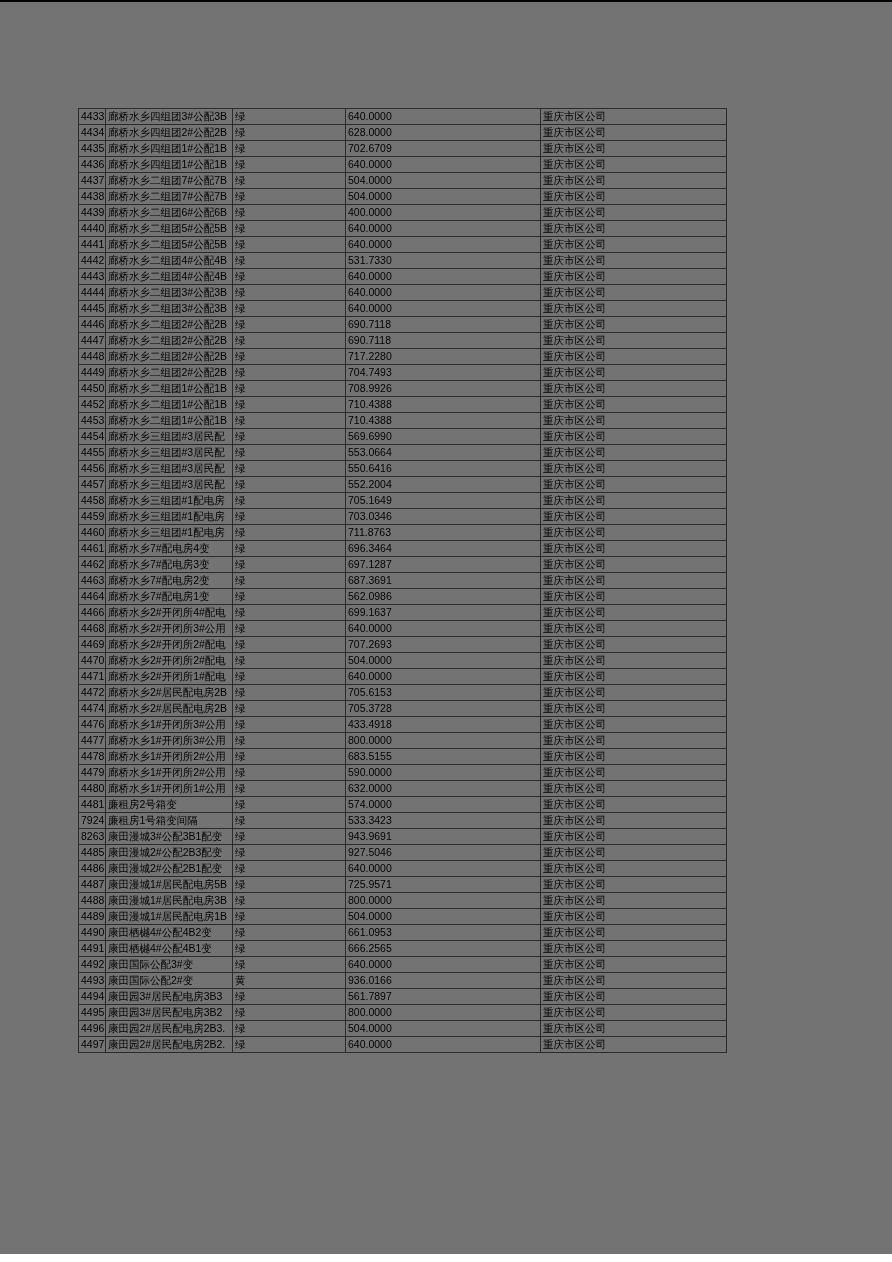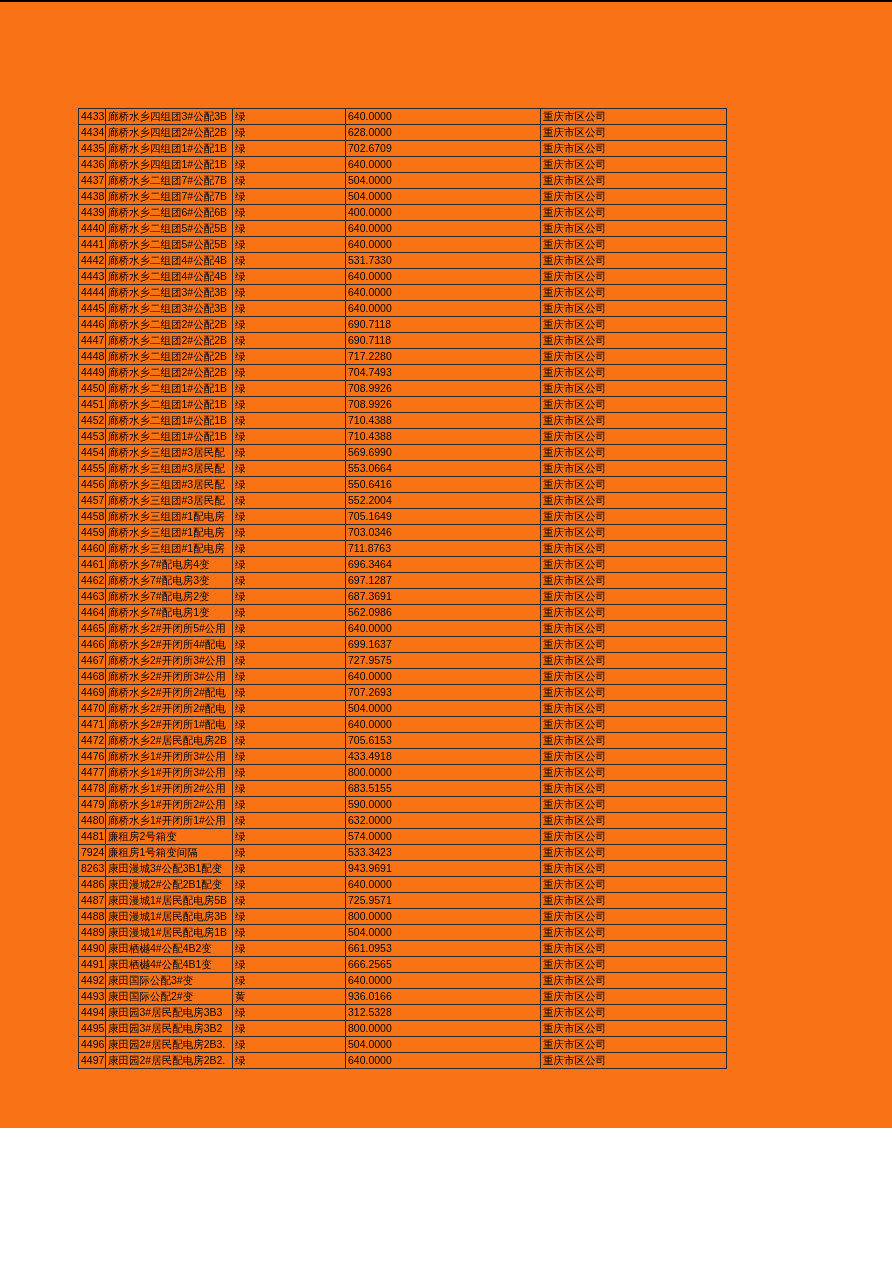--- a/index.html
+++ b/index.html
@@ -4,22 +4,22 @@
 <style>
   html, body {
     margin: 0;
     padding: 0;
     background: #ffffff;
     font-family: "Liberation Sans", sans-serif;
   }
   .page {
     position: relative;
     width: 892px;
-    height: 1128px;
-    background: #f97316;
+    height: 1254px;
+    background: #737373;
     overflow: hidden;
   }
   .top-edge {
     position: absolute;
     top: 0;
     left: 0;
     width: 100%;
     height: 2px;
     background: #000000;
   }
@@ -182,27 +182,20 @@
           <td class="c4">重庆市区公司</td>
         </tr>
         <tr>
           <td class="c0">4450</td>
           <td class="c1">廊桥水乡二组团1#公配1B</td>
           <td class="c2">绿</td>
           <td class="c3">708.9926</td>
           <td class="c4">重庆市区公司</td>
         </tr>
         <tr>
-          <td class="c0">4451</td>
-          <td class="c1">廊桥水乡二组团1#公配1B</td>
-          <td class="c2">绿</td>
-          <td class="c3">708.9926</td>
-          <td class="c4">重庆市区公司</td>
-        </tr>
-        <tr>
           <td class="c0">4452</td>
           <td class="c1">廊桥水乡二组团1#公配1B</td>
           <td class="c2">绿</td>
           <td class="c3">710.4388</td>
           <td class="c4">重庆市区公司</td>
         </tr>
         <tr>
           <td class="c0">4453</td>
           <td class="c1">廊桥水乡二组团1#公配1B</td>
           <td class="c2">绿</td>
@@ -280,41 +273,27 @@
           <td class="c4">重庆市区公司</td>
         </tr>
         <tr>
           <td class="c0">4464</td>
           <td class="c1">廊桥水乡7#配电房1变</td>
           <td class="c2">绿</td>
           <td class="c3">562.0986</td>
           <td class="c4">重庆市区公司</td>
         </tr>
         <tr>
-          <td class="c0">4465</td>
-          <td class="c1">廊桥水乡2#开闭所5#公用</td>
-          <td class="c2">绿</td>
-          <td class="c3">640.0000</td>
-          <td class="c4">重庆市区公司</td>
-        </tr>
-        <tr>
           <td class="c0">4466</td>
           <td class="c1">廊桥水乡2#开闭所4#配电</td>
           <td class="c2">绿</td>
           <td class="c3">699.1637</td>
           <td class="c4">重庆市区公司</td>
         </tr>
         <tr>
-          <td class="c0">4467</td>
-          <td class="c1">廊桥水乡2#开闭所3#公用</td>
-          <td class="c2">绿</td>
-          <td class="c3">727.9575</td>
-          <td class="c4">重庆市区公司</td>
-        </tr>
-        <tr>
           <td class="c0">4468</td>
           <td class="c1">廊桥水乡2#开闭所3#公用</td>
           <td class="c2">绿</td>
           <td class="c3">640.0000</td>
           <td class="c4">重庆市区公司</td>
         </tr>
         <tr>
           <td class="c0">4469</td>
           <td class="c1">廊桥水乡2#开闭所2#配电</td>
           <td class="c2">绿</td>
@@ -336,20 +315,27 @@
           <td class="c4">重庆市区公司</td>
         </tr>
         <tr>
           <td class="c0">4472</td>
           <td class="c1">廊桥水乡2#居民配电房2B</td>
           <td class="c2">绿</td>
           <td class="c3">705.6153</td>
           <td class="c4">重庆市区公司</td>
         </tr>
         <tr>
+          <td class="c0">4474</td>
+          <td class="c1">廊桥水乡2#居民配电房2B</td>
+          <td class="c2">绿</td>
+          <td class="c3">705.3728</td>
+          <td class="c4">重庆市区公司</td>
+        </tr>
+        <tr>
           <td class="c0">4476</td>
           <td class="c1">廊桥水乡1#开闭所3#公用</td>
           <td class="c2">绿</td>
           <td class="c3">433.4918</td>
           <td class="c4">重庆市区公司</td>
         </tr>
         <tr>
           <td class="c0">4477</td>
           <td class="c1">廊桥水乡1#开闭所3#公用</td>
           <td class="c2">绿</td>
@@ -389,20 +375,27 @@
           <td class="c1">廉租房1号箱变间隔</td>
           <td class="c2">绿</td>
           <td class="c3">533.3423</td>
           <td class="c4">重庆市区公司</td>
         </tr>
         <tr>
           <td class="c0">8263</td>
           <td class="c1">康田漫城3#公配3B1配变</td>
           <td class="c2">绿</td>
           <td class="c3">943.9691</td>
+          <td class="c4">重庆市区公司</td>
+        </tr>
+        <tr>
+          <td class="c0">4485</td>
+          <td class="c1">康田漫城2#公配2B3配变</td>
+          <td class="c2">绿</td>
+          <td class="c3">927.5046</td>
           <td class="c4">重庆市区公司</td>
         </tr>
         <tr>
           <td class="c0">4486</td>
           <td class="c1">康田漫城2#公配2B1配变</td>
           <td class="c2">绿</td>
           <td class="c3">640.0000</td>
           <td class="c4">重庆市区公司</td>
         </tr>
         <tr>
@@ -451,21 +444,21 @@
           <td class="c0">4493</td>
           <td class="c1">康田国际公配2#变</td>
           <td class="c2">黄</td>
           <td class="c3">936.0166</td>
           <td class="c4">重庆市区公司</td>
         </tr>
         <tr>
           <td class="c0">4494</td>
           <td class="c1">康田园3#居民配电房3B3</td>
           <td class="c2">绿</td>
-          <td class="c3">312.5328</td>
+          <td class="c3">561.7897</td>
           <td class="c4">重庆市区公司</td>
         </tr>
         <tr>
           <td class="c0">4495</td>
           <td class="c1">康田园3#居民配电房3B2</td>
           <td class="c2">绿</td>
           <td class="c3">800.0000</td>
           <td class="c4">重庆市区公司</td>
         </tr>
         <tr>

